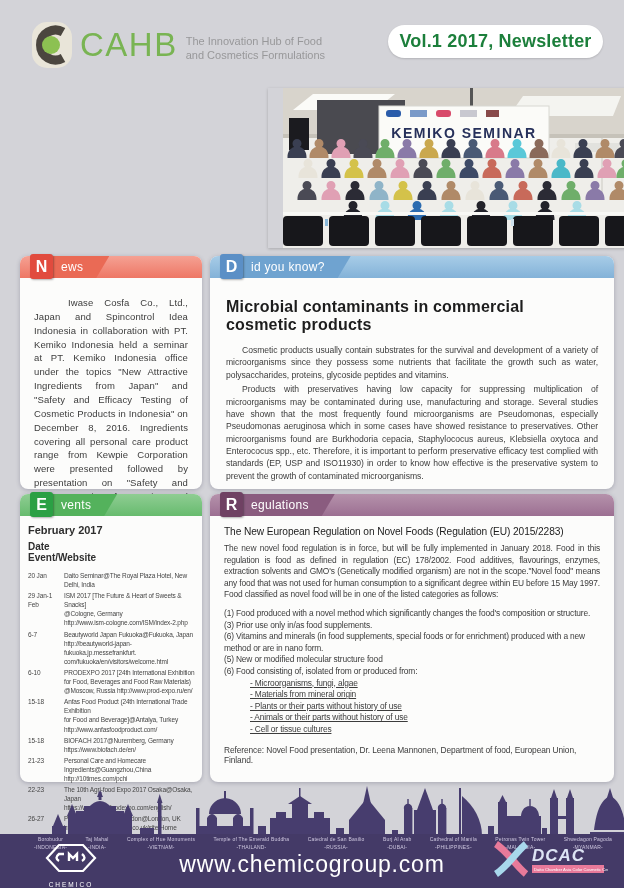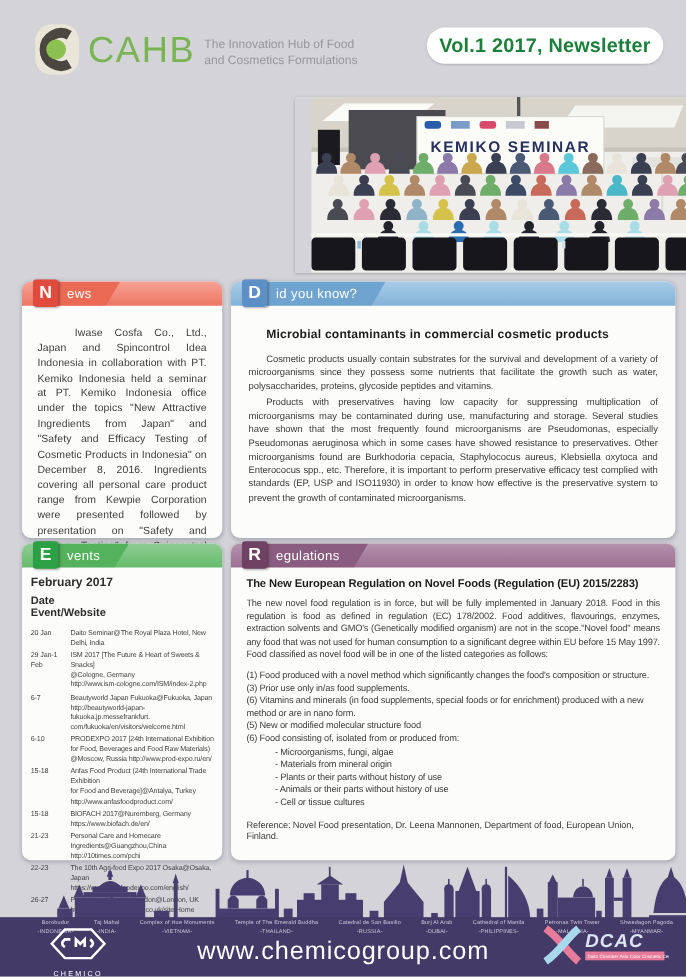--- a/index.html
+++ b/index.html
@@ -39,37 +39,37 @@
   .card-events .sec-letter{background:var(--events-dark,#2ba044);}
   .card-events .sec-tag{background:var(--events-mid,#54b25c);}
   .card-reg .sec-bar{background:linear-gradient(#b592ab,#9c6f92);}
   .card-reg .sec-letter{background:var(--reg-dark,#6f4163);}
   .card-reg .sec-tag{background:var(--reg-mid,#8a5c7f);}
 
   .news-body{padding:18px 14px 0;font-size:9.5px;line-height:1.46;color:#3c3c3c;text-align:justify;
              text-indent:34px;letter-spacing:.1px;}
 
   .dyk-body{padding:14px 16px 0;}
-  .dyk-title{font-size:11px;font-weight:bold;color:#1d1d1d;margin:6px 16px 10px;letter-spacing:.2px;}
+  .dyk-title{font-size:16px;font-weight:bold;color:#1d1d1d;margin:6px 0 10px;letter-spacing:.2px;}
   .dyk-p{font-size:8.6px;line-height:1.44;color:#3c3c3c;text-align:justify;text-indent:16px;
          letter-spacing:-.05px;margin:0 0 2px;}
 
   .events-body{padding:6px 6px 0 8px;}
   .ev-month{font-size:11px;font-weight:bold;color:#2e2e2e;margin:2px 0 5px;}
   .ev-cols{display:flex;font-size:10px;font-weight:bold;color:#2e2e2e;margin-bottom:8px;flex-direction:column;}
   .ev-cols .c1{width:36px;flex:none;}
   .ev-row{display:flex;margin-bottom:2px;font-size:6.5px;line-height:1.4;color:#454545;letter-spacing:-.15px;}
   .ev-date{width:36px;flex:none;}
   .ev-text{flex:1;white-space:pre-line;overflow-wrap:anywhere;}
 
   .reg-body{padding:8px 14px 0;}
-  .reg-title{font-size:10.2px;font-weight:bold;color:#1d1d1d;margin:2px 0 6px;letter-spacing:-.1px;}
+  .reg-title{font-size:10.2px;font-weight:normal;color:#1d1d1d;margin:2px 0 6px;letter-spacing:-.1px;}
   .reg-p{font-size:8.4px;line-height:1.38;color:#3c3c3c;text-align:justify;letter-spacing:-.15px;margin:0 0 7px;}
   .reg-item{font-size:8.4px;line-height:1.38;color:#3c3c3c;letter-spacing:-.15px;}
-  .reg-sub{padding-left:26px;}
+  .reg-sub{padding-left:26px;text-decoration:underline;}
   .reg-ref{margin-top:9px;font-size:8.4px;color:#3c3c3c;letter-spacing:-.1px;}
 
   
   .skyline{position:absolute;left:0;top:786px;}
   .footer-band{position:absolute;left:0;top:834px;width:624px;height:54px;background:var(--footer-purple,#443a67);}
   .lm-row{position:absolute;top:2px;left:34px;right:12px;display:flex;justify-content:space-between;}
   .lm{text-align:center;font-size:5px;color:#cfc8e0;line-height:1.5;letter-spacing:.2px;white-space:nowrap;}
   .site{position:absolute;left:0;right:0;top:17px;text-align:center;color:#fff;font-size:23px;letter-spacing:.8px;}
   .chemico{position:absolute;left:36px;top:6px;width:70px;text-align:center;}
   .chemico-label{font-size:6.5px;color:#fff;letter-spacing:2px;margin-top:1px;}

